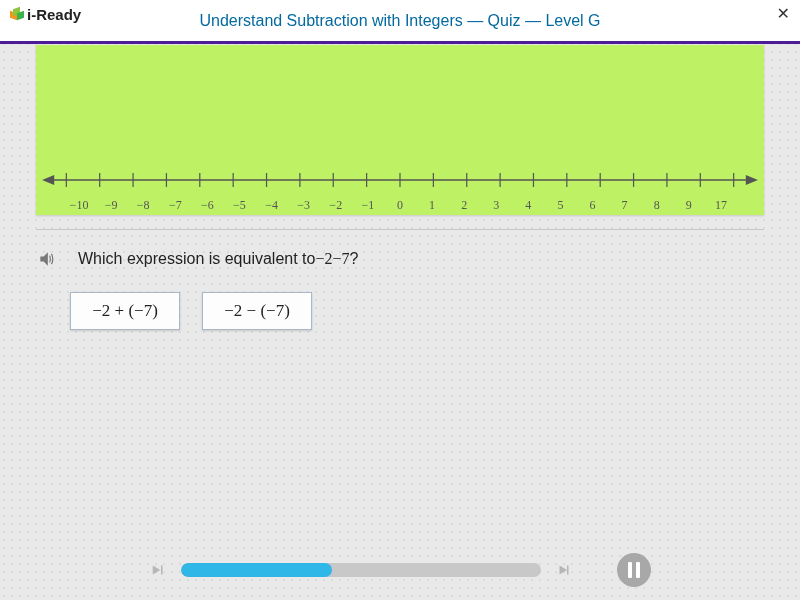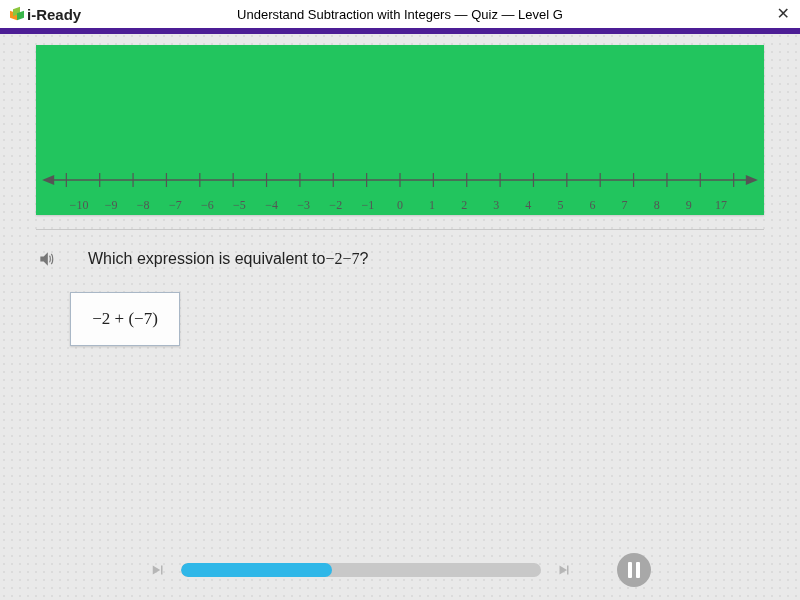--- a/index.html
+++ b/index.html
@@ -5,84 +5,84 @@
   * { box-sizing: border-box; margin: 0; padding: 0; }
   html, body { width: 800px; height: 600px; font-family: "Helvetica Neue", Arial, sans-serif; overflow: hidden; }
   body {
     background: #e9e9e9;
     background-image: radial-gradient(circle, rgba(0,0,0,0.06) 1px, transparent 1px);
     background-size: 8px 8px;
     position: relative;
   }
   
   .header {
-    position: absolute; top: 0; left: 0; right: 0; height: 34px;
+    position: absolute; top: 0; left: 0; right: 0; height: 44px;
     background: #fff;
-    border-bottom: 6px solid #4c1d95;
+    border-bottom: 3px solid #4c1d95;
     display: flex; align-items: center; justify-content: center;
   }
   .brand {
     position: absolute; left: 10px; top: 6px; display: flex; align-items: center;
     font-weight: 700; font-size: 15px; color: #222;
   }
   .brand .cube { width: 14px; height: 14px; margin-right: 3px; position: relative; }
   .brand .cube::before, .brand .cube::after, .brand .cube span {
     content: ""; position: absolute; width: 7px; height: 7px;
   }
   .brand .cube span { top:0; left:3px; background:#8cc63f; transform: skewY(-20deg);}
   .brand .cube::before { top:4px; left:0; background:#f7941e; transform: skewY(20deg);}
   .brand .cube::after { top:4px; left:7px; background:#39b54a; transform: skewY(-20deg);}
-  .lesson-title { font-size: 13px; color: #000000; font-weight: 500; }
+  .lesson-title { font-size: 16px; color: #0369a1; font-weight: 500; }
   .close-x {
     position: absolute; right: 10px; top: 6px; font-size: 16px; color: #333;
     cursor: pointer; line-height: 1;
   }
 
   
   .stage {
     position: absolute; top: 45px; left: 36px; right: 36px;
   }
 
   
   .nl-card {
-    background: #22c55e; height: 170px; position: relative;
+    background: #bef264; height: 170px; position: relative;
     box-shadow: 0 1px 2px rgba(0,0,0,0.15);
   }
   .nl-svg-wrap {
     position: absolute; left: 0; right: 0; bottom: 18px;
   }
   .nl-labels {
     position: absolute; left: 0; right: 0; bottom: 2px; display: flex;
     justify-content: space-between; padding: 0 28px;
   }
   .nl-labels span {
     width: 30px; text-align: center; font-size: 12px; color: #555; font-family: Georgia, serif;
   }
   .nl-line { stroke: #555; stroke-width: 1.5; }
   .nl-tick { stroke: #555; stroke-width: 1.2; }
   .nl-arrow { fill: #555; }
 
   .hr { height: 1px; background: #c8c8c8; margin: 14px 0 18px; }
 
   
-  .qrow { display: flex; align-items: center; gap: 30px; }
+  .qrow { display: flex; align-items: center; gap: 20px; }
   .speaker {
     width: 22px; height: 22px; color: #777; cursor: pointer;
     display: inline-flex; align-items: center; justify-content: center;
   }
   .question { font-size: 16px; color: #222; }
   .mmath { font-family: Georgia, "Times New Roman", serif; }
 
   
   .answers { display: flex; gap: 22px; margin-top: 22px; margin-left: 34px; }
   .ans-btn {
     background: #fdfdfd;
     border: 1px solid #a9b7c6;
     box-shadow: 0 1px 2px rgba(0,0,0,0.15);
-    padding: 16px 18px;
+    padding: 8px 18px;
     min-width: 110px;
     text-align: center;
     font-family: Georgia, "Times New Roman", serif;
     font-size: 17px;
     color: #222;
     cursor: pointer;
   }
 
   
   .footer {
@@ -189,20 +189,21 @@
         <path fill="none" stroke="currentColor" stroke-width="1.4" d="M17 6c2.5 1.6 2.5 10.4 0 12"></path>
       </svg>
     </div>
     <div class="question">
       <span>Which expression is equivalent to</span><span class="mmath">−2−7</span><span>?</span>
     </div>
   </div>
 
   <div class="answers">
     <div class="ans-btn">−2 + (−7)</div>
+    <div class="ans-btn">−2 − (−7)</div>
   </div>
 
 </div>
 
 <div class="footer">
   <svg class="skip" viewBox="0 0 24 24">
     <path fill="currentColor" d="M6 6v12h2V6H6zm3 6l10 6V6l-10 6z" transform="scale(-1,1) translate(-24,0)"></path>
   </svg>
   <div class="progress">
     <div class="fill" id="progress-fill" style="width: 42%;"></div>

